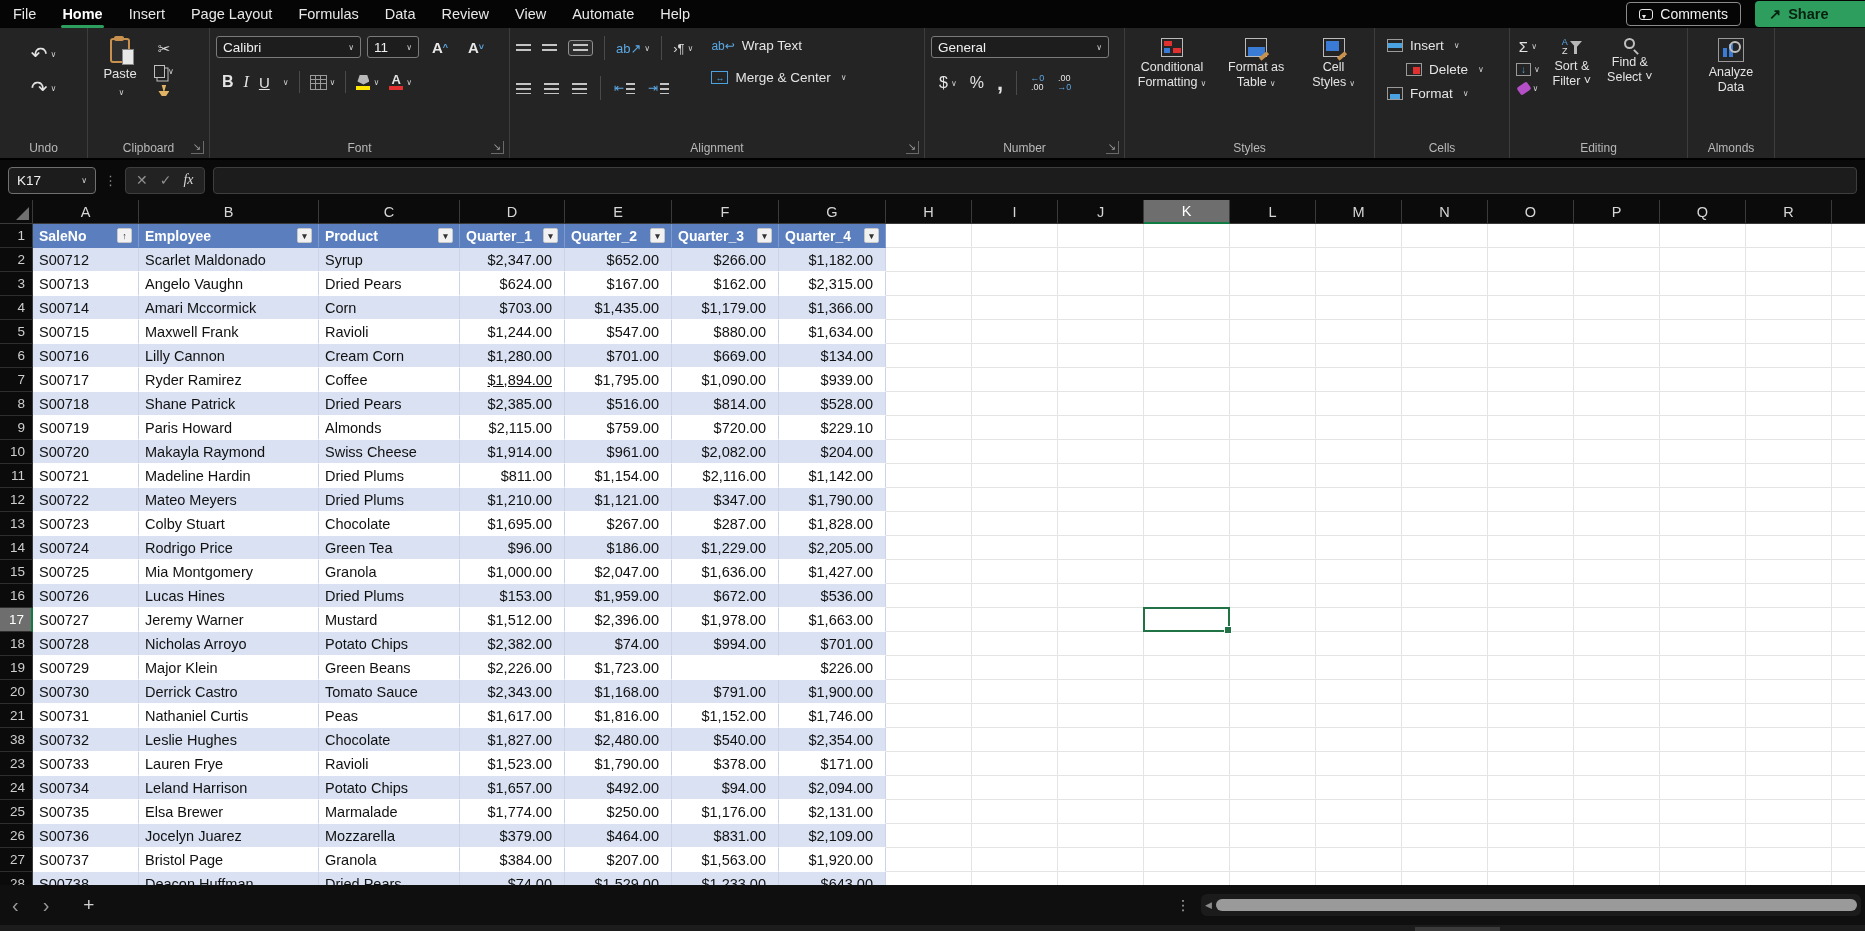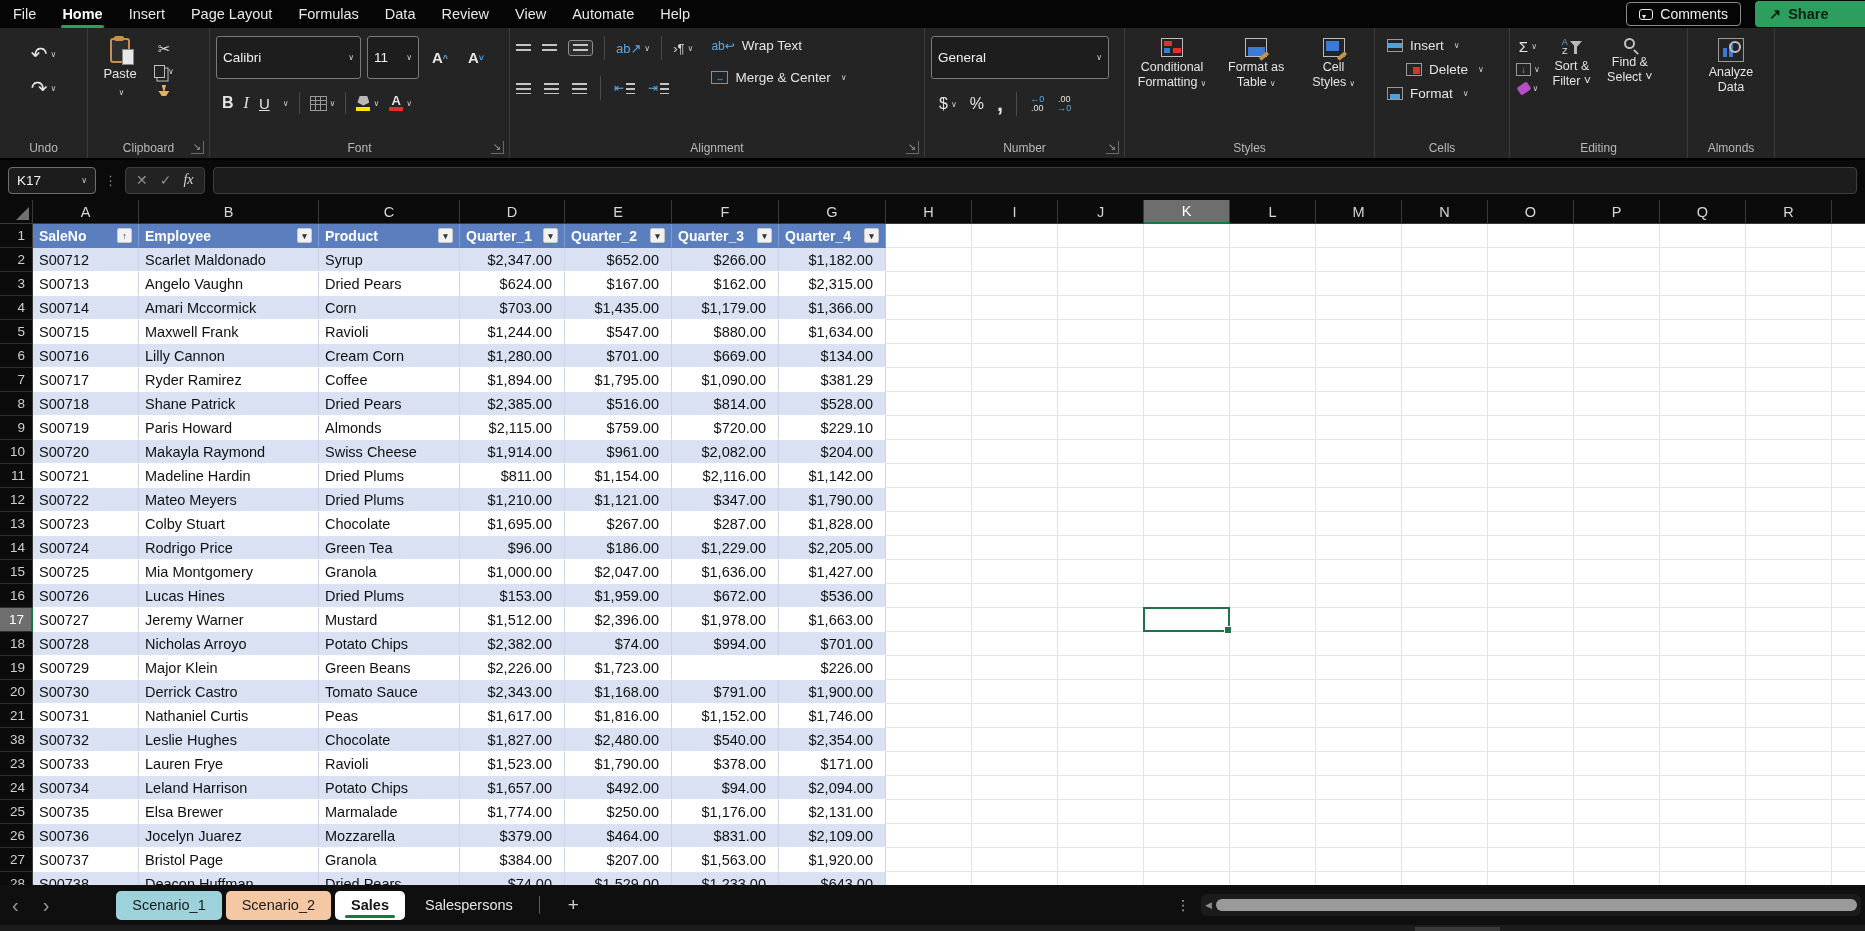--- a/index.html
+++ b/index.html
@@ -30,21 +30,21 @@
   .rlabel { position:absolute; bottom:3px; left:0; right:0; text-align:center; font-size:12px; color:#b8b8b8; }
   .launcher { position:absolute; bottom:4px; right:5px; font-size:10px; color:#9a9a9a; border:1px solid #6a6a6a;
             border-top:none; border-left:none; width:13px; height:13px; text-align:center; line-height:12px; }
   .chev { font-size:8px; color:#cfcfcf; margin-left:3px; }
   .rbtn { display:flex; align-items:center; justify-content:center; border-radius:3px; color:#e4e4e4; }
   .bigbtn { flex-direction:column; width:86px; font-size:13px; line-height:16px; text-align:center; gap:3px; padding-top:2px;}
   .rrow { display:flex; align-items:center; }
   .lines { width:15px; height:11px; background:repeating-linear-gradient(#c4c4c4 0 2px, transparent 2px 5px); }
   .sel-box { border:1px solid #8f8f8f; border-radius:3px; padding:3px 4px; background:#2e2e2e; }
   .combo { background:#1d1d1d; border:1px solid #7a7a7a; border-radius:3px; display:flex; align-items:center;
-           font-size:13.5px; padding:0 6px; height:43px; color:#f0f0f0; }
+           font-size:13.5px; padding:0 6px; height:22px; color:#f0f0f0; }
   .letterA { font-size:15px; font-weight:bold; color:#e8e8e8; }
   .accent { color:#5ba8e5; }
   .grid-ico { width:17px; height:15px; border:1px solid #9a9a9a; position:relative; background:
            linear-gradient(#9a9a9a 0 0) 0 33%/100% 1px no-repeat,
            linear-gradient(#9a9a9a 0 0) 0 66%/100% 1px no-repeat,
            linear-gradient(#9a9a9a 0 0) 33% 0/1px 100% no-repeat,
            linear-gradient(#9a9a9a 0 0) 66% 0/1px 100% no-repeat; }
   .cf-ico { width:22px; height:19px; border:1px solid #bbb; position:relative; }
   .cf-ico i { position:absolute; }
   .stack2 { display:flex; flex-direction:column; font-size:12.5px; line-height:15px; text-align:center; }
@@ -633,24 +633,24 @@
           <div class="cell" style="width: 86px;"></div>
           <div class="cell" style="width: 86px;"></div>
           <div class="cell" style="width: 86px;"></div>
           <div class="cell" style="width: 86px;"></div>
         </div>
         <div class="grow">
           <div class="row-h">7</div>
           <div class="cell tcell" style="width: 106px;">S00717</div>
           <div class="cell tcell" style="width: 180px;">Ryder Ramirez</div>
           <div class="cell tcell" style="width: 141px;">Coffee</div>
-          <div class="cell tcell num" style="width: 105px;">$1,894.00</div>
+          <div class="cell tcell num" style="width: 105px; text-decoration: underline;">$1,894.00</div>
           <div class="cell tcell num" style="width: 107px;">$1,795.00</div>
           <div class="cell tcell num" style="width: 107px;">$1,090.00</div>
-          <div class="cell tcell num" style="width: 107px;">$381.29</div>
+          <div class="cell tcell num" style="width: 107px;">$939.00</div>
           <div class="cell" style="width: 86px;"></div>
           <div class="cell" style="width: 86px;"></div>
           <div class="cell" style="width: 86px;"></div>
           <div class="cell" style="width: 86px;"></div>
           <div class="cell" style="width: 86px;"></div>
           <div class="cell" style="width: 86px;"></div>
           <div class="cell" style="width: 86px;"></div>
           <div class="cell" style="width: 86px;"></div>
           <div class="cell" style="width: 86px;"></div>
           <div class="cell" style="width: 86px;"></div>
@@ -1119,27 +1119,20 @@
           <div class="cell" style="width: 86px;"></div>
           <div class="cell" style="width: 86px;"></div>
         </div>
       </div>
     <div id="sel-overlay" style="left: 1143px; top: 407px; width: 87px; height: 25px;"></div>
   </div>
 
   <div id="tabbar">
     <span class="tab-nav">‹</span>
     <span class="tab-nav">›</span>
-    <div id="tabs">
-        <div class="sheet-tab" style="background: rgb(158, 210, 219); color: rgb(26, 26, 26);">Scenario_1</div>
-        <div class="sheet-tab" style="background: rgb(245, 200, 164); color: rgb(26, 26, 26);">Scenario_2</div>
-        <div class="sheet-tab active" style="background: rgb(255, 255, 255); color: rgb(17, 17, 17);">Sales</div>
-        <div class="sheet-tab" style="color: rgb(230, 230, 230);">Salespersons</div>
-        <span class="tab-divider"></span>
-      </div>
     <span id="add-sheet">+</span>
     <span id="tab-dots">⋮</span>
     <div id="hscroll">
       <span class="arrow">◀</span>
       <span class="thumb"></span>
     </div>
   </div>
 
   <div id="statusbar">
       <span class="vbtns"></span>

